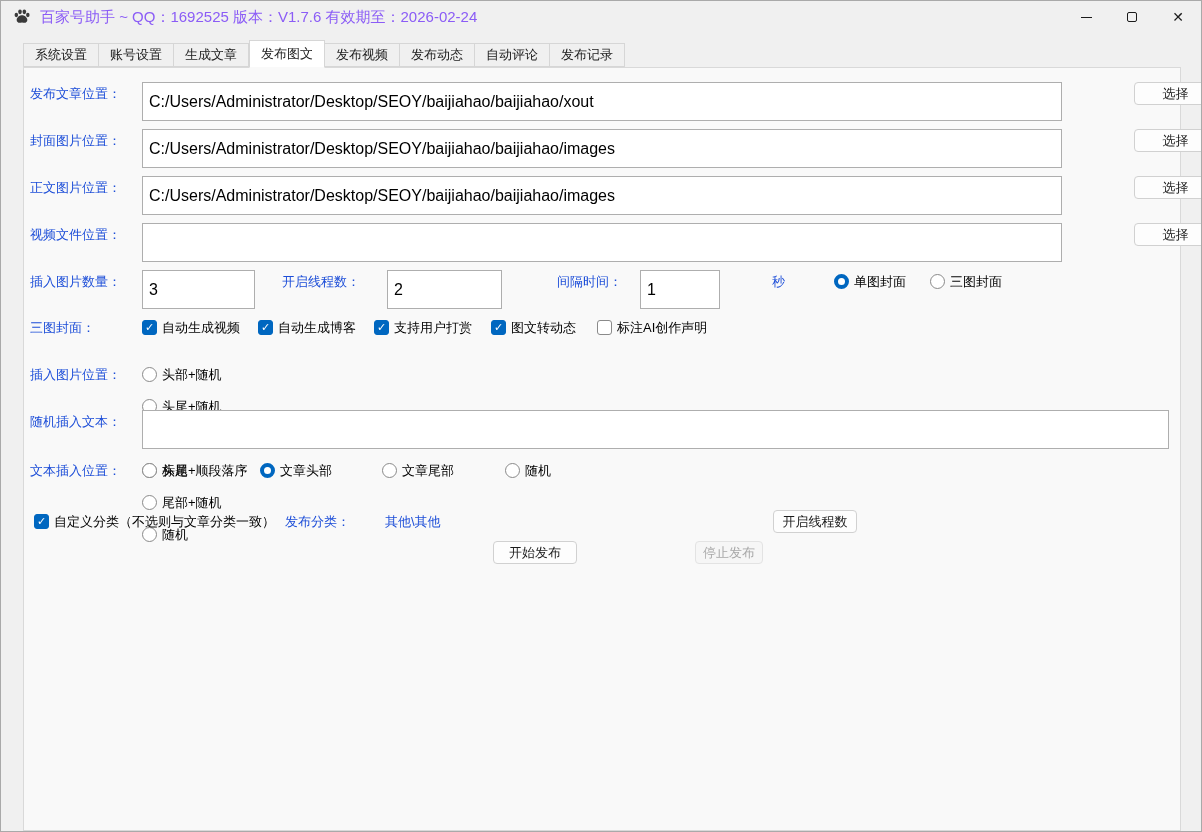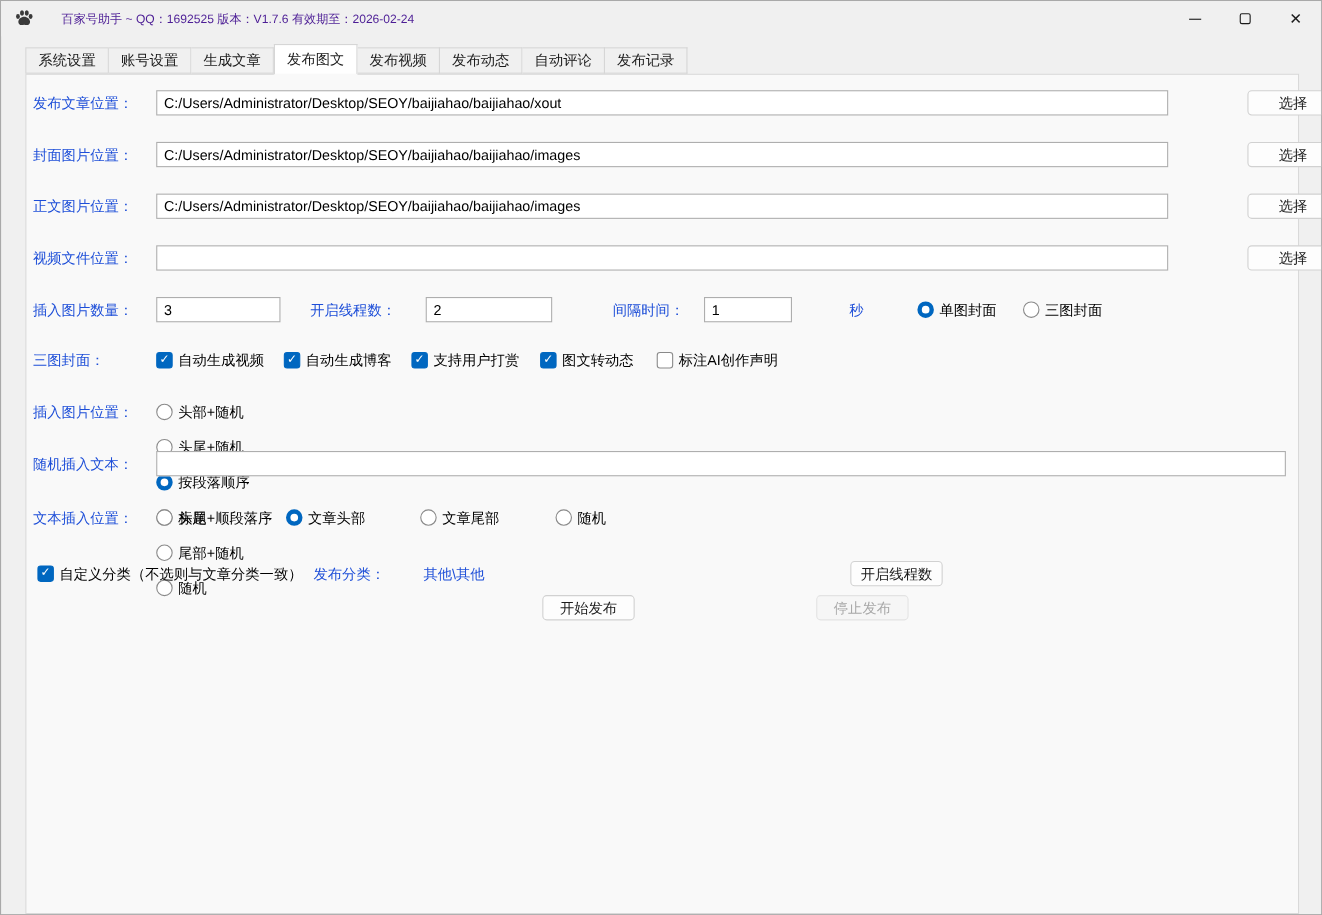--- a/index.html
+++ b/index.html
@@ -3,39 +3,39 @@
 <meta charset="utf-8">
 <style>
   * { margin:0; padding:0; box-sizing:border-box; }
   html,body { background:#e8e8e8; }
   body { font-family:"Liberation Sans","DejaVu Sans",sans-serif; }
   .window { position:relative; width:1202px; height:832px; background:#f0f0f0; border:1px solid #a9a9a9; overflow:hidden; }
 
   
   .titlebar { position:absolute; left:0; top:0; right:0; height:32px; display:flex; align-items:center; background:#f0f0f0; }
   .app-icon { margin-left:11px; width:20px; height:20px; flex:0 0 auto; }
-  .title-text { margin-left:24px; font-size:11px; color:#4c1d95; white-space:nowrap; }
+  .title-text { margin-left:8px; font-size:15px; color:#8b5cf6; white-space:nowrap; }
   .win-controls { position:absolute; right:0; top:0; height:32px; display:flex; }
   .win-btn { width:46px; height:32px; display:flex; align-items:center; justify-content:center; cursor:default; }
   .min-glyph { width:11px; height:0; border-top:1.2px solid #1b1b1b; }
   .max-glyph { width:10px; height:10px; border:1.2px solid #1b1b1b; border-radius:2px; }
   .close-glyph { font-size:14px; color:#1b1b1b; line-height:1; }
 
   
   .tabbar { position:absolute; left:22px; top:40px; height:26px; display:flex; align-items:flex-end; z-index:3; }
   .tab { height:24px; padding:0 11px; display:flex; align-items:center; font-size:13px; color:#1b1b1b;
          background:#f0f0f0; border:1px solid #d6d6d6; border-left:none; white-space:nowrap; }
   .tab:first-child { border-left:1px solid #d6d6d6;text-align:right; }
   .tab.active { height:28px; margin-bottom:-1px; background:#ffffff; border:1px solid #d6d6d6; border-bottom:1px solid #f9f9f9; z-index:4; }
 
   
   .panel { position:absolute; left:22px; top:66px; width:1158px; height:764px; background:#f9f9f9;
            border:1px solid #d9d9d9; z-index:1; }
   .lbl { position:absolute; font-size:13px; color:#1d4ed8; line-height:23px; height:23px; white-space:nowrap; }
-  .txt { position:absolute; height:23px; background:#fff; border:1px solid #aeaeae; font-size:13px; padding:0 6px;
+  .txt { position:absolute; height:39px; background:#fff; border:1px solid #aeaeae; font-size:16px; padding:0 6px;
          color:#000; font-family:inherit; outline:none; }
   .btn { position:absolute; height:23px; background:#fdfdfd; border:1px solid #d1d1d1; border-radius:4px;
          font-size:13px; color:#1b1b1b; font-family:inherit; display:flex; align-items:center; justify-content:center;margin-left:48px; }
   .btn.disabled { color:#a8a8a8; background:#f6f6f6; border-color:#e3e3e3; }
 
   .opt { position:absolute; height:23px; display:flex; align-items:center; gap:5px; font-size:13px; color:#000; white-space:nowrap; }
   .checkbox { width:15px; height:15px; flex:0 0 auto; border:1px solid #8a8a8a; border-radius:3px; background:#fff;
               display:flex; align-items:center; justify-content:center; }
   .checkbox.checked { background:#0067c0; border-color:#0067c0; }
   .checkbox.checked::after { content:"✓"; color:#fff; font-size:11px; line-height:1; }
@@ -196,17 +196,17 @@
 
     <div class="opt" style="left:10px;top:442px">
       <span class="checkbox checked"></span>
       <span>自定义分类（不选则与文章分类一致）</span>
     </div>
     <span class="lbl" style="left:261px;top:442px">发布分类：</span>
     <span class="lbl" style="left:361px;top:442px">其他\其他</span>
     <button class="btn" style="left:701px;top:442px;width:84px">开启线程数</button>
 
     <button class="btn" style="left:421px;top:473px;width:84px">开始发布</button>
-    <button class="btn disabled" style="left:670px;top:473px;width:84px">停止发布</button>
+    <button class="btn disabled" style="left:623px;top:473px;width:68px">停止发布</button>
 
 
   </div>
 </div>
 
 </body></html>

